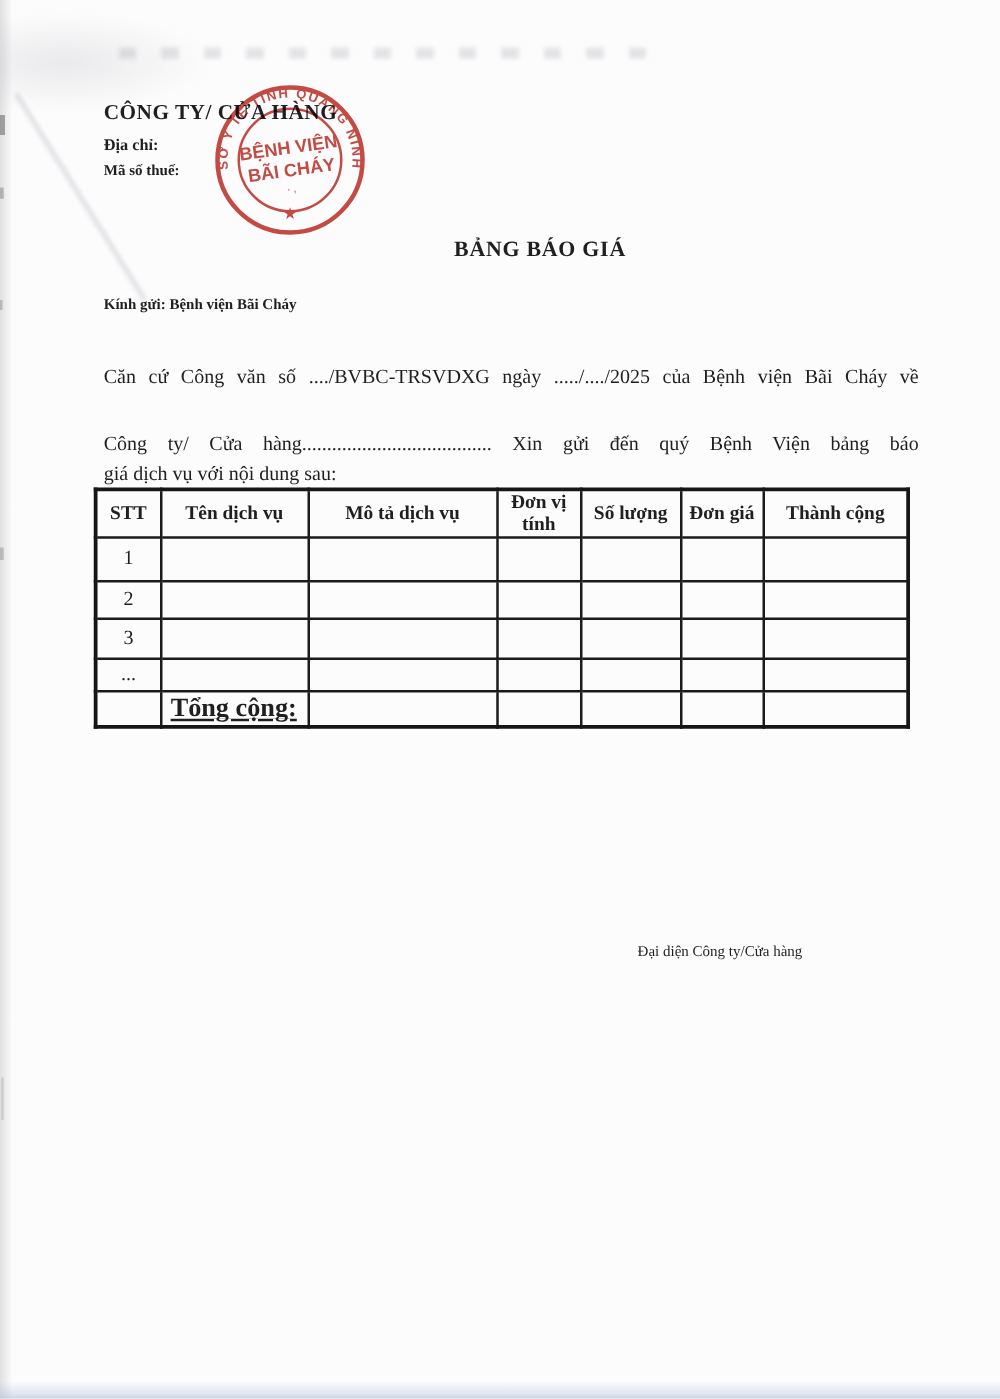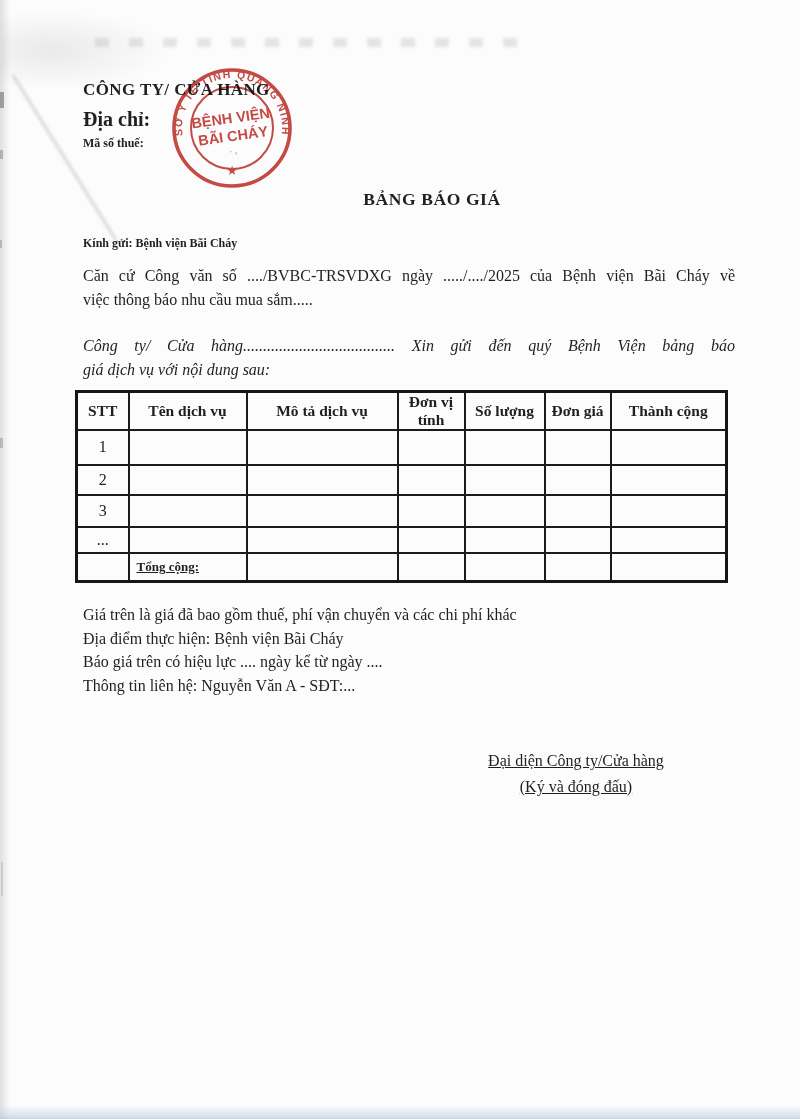--- a/index.html
+++ b/index.html
@@ -27,57 +27,57 @@
   .mark { position:absolute; background:rgba(70,70,75,.45); filter:blur(.4px); }
   .m1 { left:0; top:92px;  width:4px; height:16px; }
   .m2 { left:0; top:150px; width:3px; height:9px; opacity:.7; }
   .m3 { left:0; top:240px; width:2px; height:8px; opacity:.6; }
   .m4 { left:0; top:438px; width:3px; height:10px; opacity:.6; }
   .m5 { left:1px; top:862px; width:2px; height:34px; opacity:.35; }
 
   
   .letterhead { position:absolute; left:83px; top:80px; font-weight:bold; z-index:1; }
   .company   { font-size:17px; letter-spacing:.4px; }
-  .addr      { font-size:20px; margin-top:8px; }
+  .addr      { font-size:13px; margin-top:8px; }
   .tax       { font-size:12px; margin-top:5px; }
 
   
   .stamp-wrap { position:absolute; left:169px; top:65px; z-index:2;
     mix-blend-mode:multiply; opacity:.92; }
 
   
   .title { position:absolute; left:0; top:189px; width:800px; text-align:center;
     font-size:17.5px; font-weight:bold; letter-spacing:.6px;margin-left:32px; }
   .salutation { position:absolute; left:83px; top:236px; font-size:12px; font-weight:bold; }
   .para { position:absolute; left:83px; width:652px; font-size:16px; line-height:23.5px; }
   .para1 { top:264px; }
-  .para2 { top:334px;font-style:italic; }
-  .fill-line { text-align:justify; text-align-last:justify; white-space:nowrap; }
+  .para2 { top:318px; }
+  .fill-line { text-align:justify; text-align-last:justify; white-space:nowrap;margin-top:26px; }
 
   
   .quote-table { position:absolute; left:75px; top:390px; width:650px;
     border-collapse:collapse; table-layout:fixed; border:3px solid #161616; }
   .quote-table th, .quote-table td { border:2px solid #1b1b1b; padding:0 4px; }
   .quote-table th { font-size:15.5px; font-weight:bold; text-align:center;
     vertical-align:middle; line-height:1.15; }
   .quote-table td { font-size:16px; text-align:center; vertical-align:middle; }
   tr.hdr   { height:38px;margin-left:44px; }
   tr.r1    { height:35px; }
   tr.r2    { height:30px; }
   tr.r3    { height:32px; }
   tr.r4    { height:26px; }
   tr.total { height:29px; }
   td.total-label { font-weight:bold; text-decoration:underline; text-align:left;
-    padding-left:7px; font-size:13px; }
+    padding-left:7px; font-size:21px; }
 
   
   .notes { position:absolute; left:83px; top:603px; width:660px; }
   .notes p { margin:0; font-size:16px; line-height:23.5px; }
   .signature { position:absolute; left:430px; top:748px; width:292px; text-align:center; }
-  .signature p { margin:0; font-size:16px; line-height:26px;text-decoration:underline; }
+  .signature p { margin:0; font-size:12px; line-height:26px; }
 </style>
 </head>
 <body>
 
 <div class="page">
 
   <div class="edge-left"></div>
   <div class="smudge-topleft"></div>
   <div class="ghost-line"></div>
   <div class="crease"></div>
@@ -112,21 +112,20 @@
       </g>
     </svg>
   </div>
 
   <div class="title">BẢNG BÁO GIÁ</div>
 
   <div class="salutation">Kính gửi: Bệnh viện Bãi Cháy</div>
 
   <div class="para para1">
     <div class="fill-line">Căn cứ Công văn số  ..../BVBC-TRSVDXG ngày ...../..../2025 của Bệnh viện Bãi Cháy về</div>
-    <div>việc thông báo nhu cầu mua sắm.....</div>
   </div>
 
   <div class="para para2">
     <div class="fill-line">Công ty/ Cửa hàng...................................... Xin gửi đến quý Bệnh Viện bảng báo</div>
     <div>giá dịch vụ với nội dung sau:</div>
   </div>
 
   <table class="quote-table">
     <colgroup>
       <col style="width:52px">
@@ -190,25 +189,18 @@
         <td class="total-label">Tổng cộng:</td>
         <td></td>
           <td></td>
         <td></td>
           <td></td>
         <td></td>
       </tr>
     </tbody>
   </table>
 
-  <div class="notes">
-    <p>Giá trên là giá đã bao gồm thuế, phí vận chuyển và các chi phí khác</p>
-    <p>Địa điểm thực hiện: Bệnh viện Bãi Cháy</p>
-    <p>Báo giá trên có hiệu lực .... ngày kể từ ngày ....</p>
-    <p>Thông tin liên hệ: Nguyễn Văn A - SĐT:...</p>
-  </div>
 
   <div class="signature">
     <p>Đại diện Công ty/Cửa hàng</p>
-    <p>(Ký và đóng đấu)</p>
   </div>
 
 </div>
 
 </body></html>

